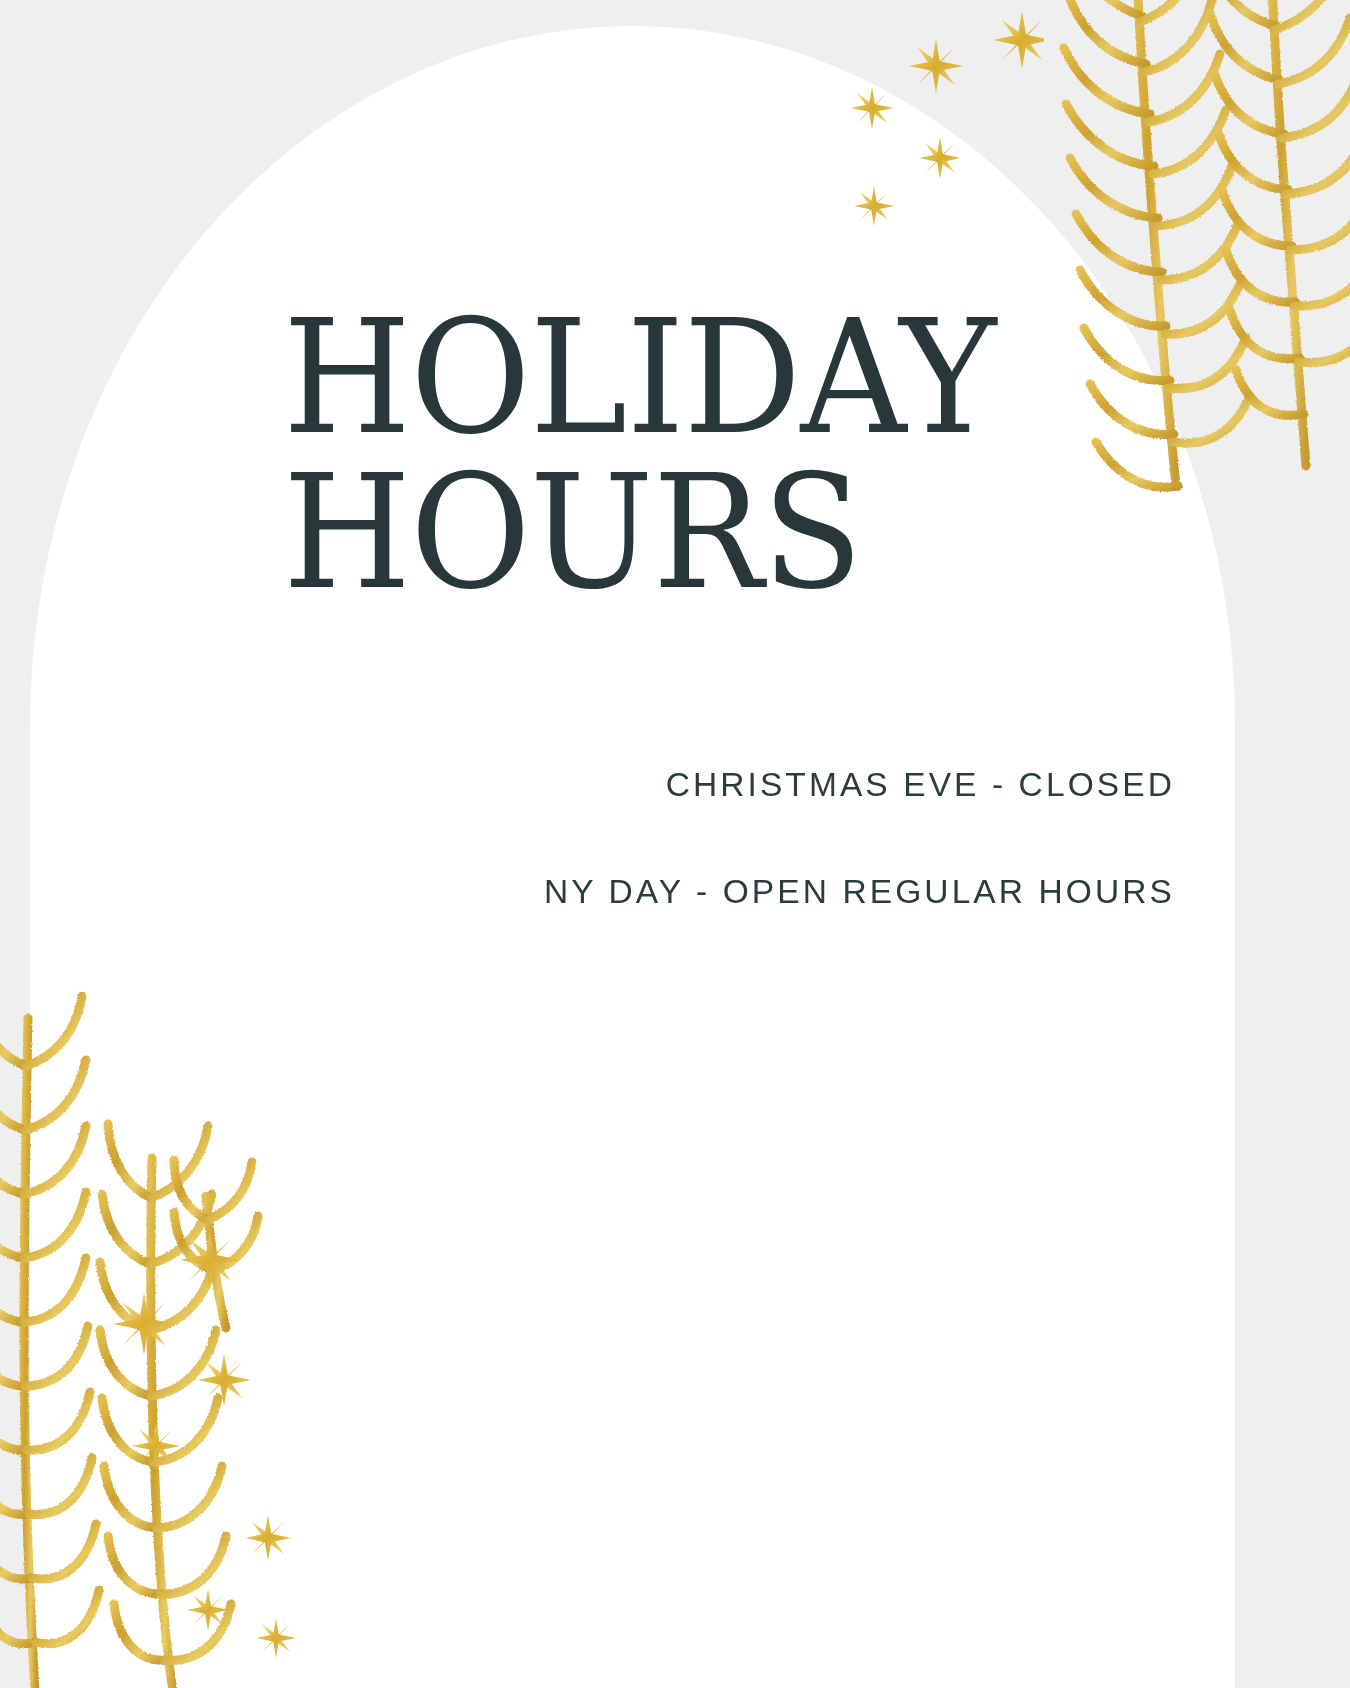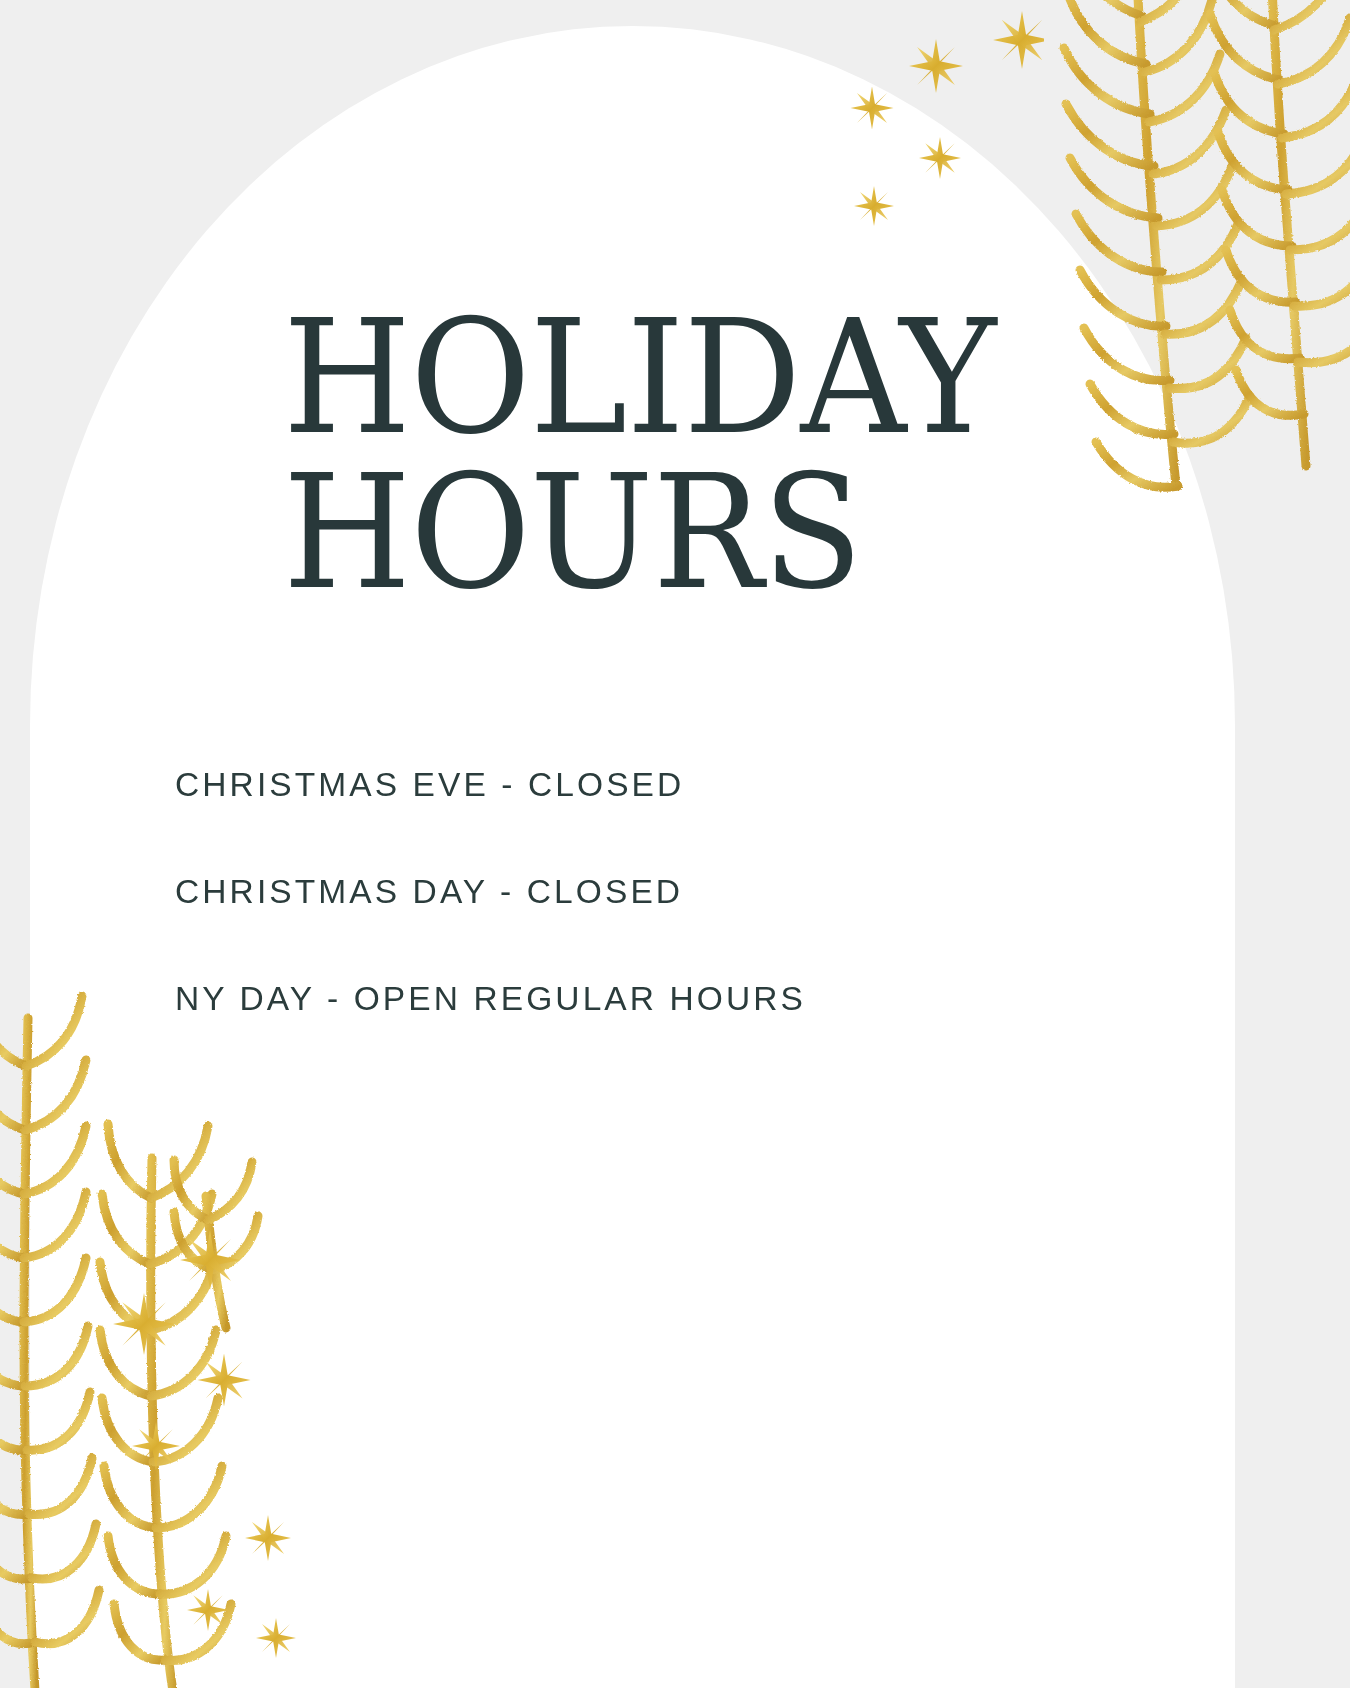--- a/index.html
+++ b/index.html
@@ -63,21 +63,21 @@
     transform:scaleX(0.93);
     transform-origin:left center;
   }
   .title-line.l2{ font-size:158px; }
 
   .hours-block{
     position:absolute;
     left:175px;
     top:760px;
     width:1000px;
-    text-align:left;
+    text-align:right;
   }
   .hours-line{
     color:#2b3c3c;
     font-family:"Liberation Sans", sans-serif;
     font-size:33.5px;
     font-weight:300;
     letter-spacing:3.1px;
     line-height:1.52;
     margin-bottom:56px;
     text-transform:uppercase;
@@ -259,18 +259,17 @@
 
   <div class="content">
 
     <div class="title-block">
       <div class="title-line l1">HOLIDAY</div>
       <div class="title-line l2">HOURS</div>
     </div>
 
     <div class="hours-block">
       <div class="hours-line">CHRISTMAS EVE - CLOSED</div>
-      <div class="hours-line">CHRISTMAS DAY - CLOSED</div>
       <div class="hours-line">NY DAY - OPEN REGULAR HOURS</div>
     </div>
 
   </div>
 </div>
 
 </body></html>

